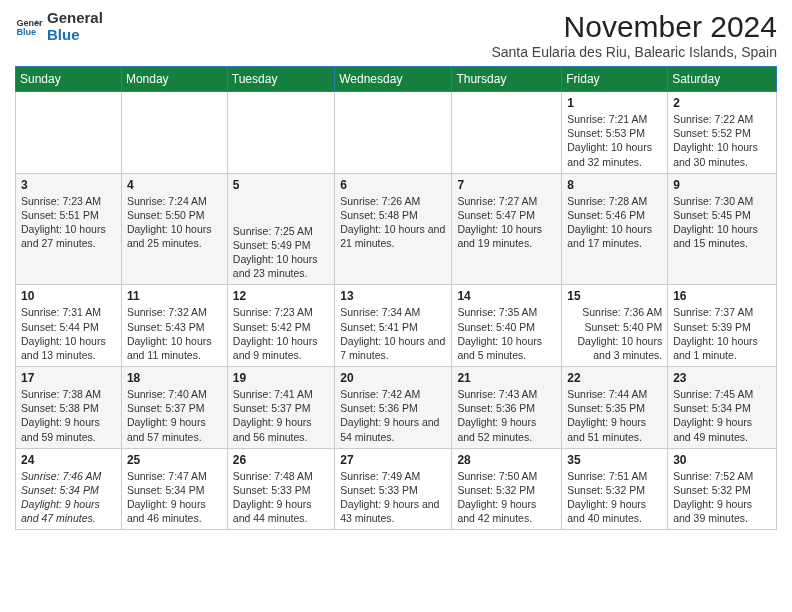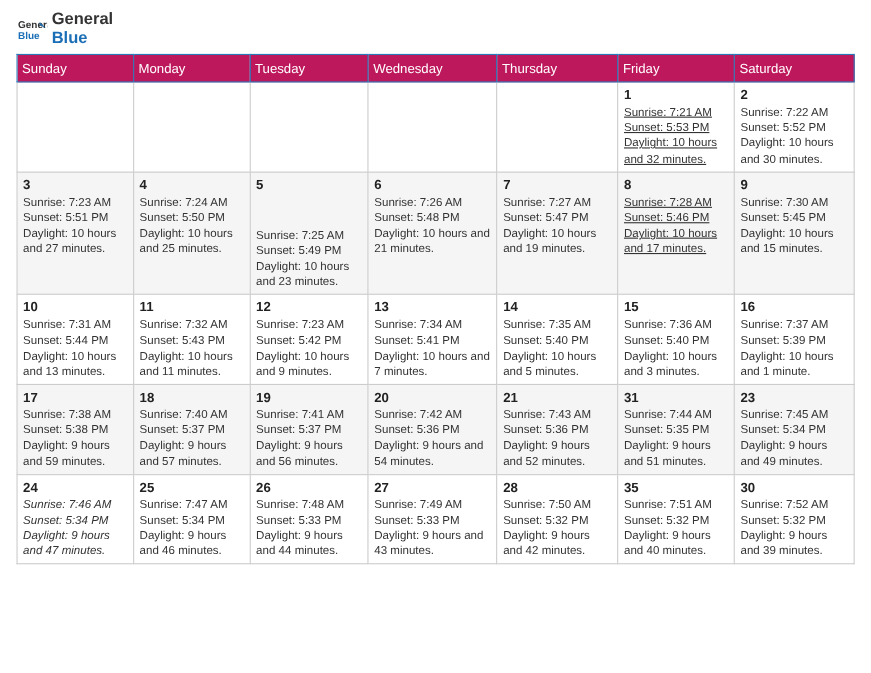--- a/index.html
+++ b/index.html
@@ -36,21 +36,21 @@
     .location {
       font-size: 14px;
       color: #444;
     }
     table {
       width: 100%;
       border-collapse: collapse;
       font-size: 11px;
     }
     thead th {
-      background-color: #be185d;
+      background-color: #15803d;
       color: #fff;
       padding: 5px 4px;
       text-align: left;
       font-size: 12px;
       font-weight: normal;
       border: 1px solid #2a7ab8;
     }
     tbody td {
       border: 1px solid #ccc;
       padding: 4px 5px;
@@ -85,20 +85,24 @@
     <svg class="logo-icon" viewBox="0 0 40 40">
       <text x="2" y="18" font-size="13" font-weight="bold" fill="#333">General</text>
       <text x="2" y="32" font-size="13" font-weight="bold" fill="#1a6eb5">Blue</text>
       <polygon points="30,10 38,18 30,14" fill="#1a6eb5"></polygon>
     </svg>
     <div>
       <div style="font-size:15px;font-weight:bold;color:#333;line-height:1.1;">General</div>
       <div style="font-size:15px;font-weight:bold;color:#1a6eb5;line-height:1.1;">Blue</div>
     </div>
   </div>
+  <div class="title-area">
+    <div class="month-year">November 2024</div>
+    <div class="location">Santa Eularia des Riu, Balearic Islands, Spain</div>
+  </div>
 </div>
 
 <table>
   <thead>
     <tr>
     <th>Sunday</th>
         <th>Monday</th>
         <th>Tuesday</th>
         <th>Wednesday</th>
         <th>Thursday</th>
@@ -108,21 +112,21 @@
   </thead>
   <tbody id="calendar-body">
   <tr>
         <td class="empty-cell"></td>
         <td class="empty-cell"></td>
         <td class="empty-cell"></td>
         <td class="empty-cell"></td>
         <td class="empty-cell"></td>
         <td>
           <span class="day-num">1</span>
-          <div class="cell-text" style="white-space: pre-line; text-decoration: underline;">Sunrise: 7:21 AM
+          <div class="cell-text" style="white-space: pre-line;">Sunrise: 7:21 AM
 Sunset: 5:53 PM
 Daylight: 10 hours and 32 minutes.</div>
         </td>
         <td>
           <span class="day-num">2</span>
           <div class="cell-text" style="white-space: pre-line;">Sunrise: 7:22 AM
 Sunset: 5:52 PM
 Daylight: 10 hours and 30 minutes.</div>
         </td>
       </tr>
@@ -152,21 +156,21 @@
 Daylight: 10 hours and 21 minutes.</div>
         </td>
         <td>
           <span class="day-num">7</span>
           <div class="cell-text" style="white-space: pre-line;">Sunrise: 7:27 AM
 Sunset: 5:47 PM
 Daylight: 10 hours and 19 minutes.</div>
         </td>
         <td>
           <span class="day-num">8</span>
-          <div class="cell-text" style="white-space: pre-line; text-decoration: underline;">Sunrise: 7:28 AM
+          <div class="cell-text" style="white-space: pre-line;">Sunrise: 7:28 AM
 Sunset: 5:46 PM
 Daylight: 10 hours and 17 minutes.</div>
         </td>
         <td>
           <span class="day-num">9</span>
           <div class="cell-text" style="white-space: pre-line;">Sunrise: 7:30 AM
 Sunset: 5:45 PM
 Daylight: 10 hours and 15 minutes.</div>
         </td>
       </tr>
@@ -196,21 +200,21 @@
 Daylight: 10 hours and 7 minutes.</div>
         </td>
         <td>
           <span class="day-num">14</span>
           <div class="cell-text" style="white-space: pre-line;">Sunrise: 7:35 AM
 Sunset: 5:40 PM
 Daylight: 10 hours and 5 minutes.</div>
         </td>
         <td>
           <span class="day-num">15</span>
-          <div class="cell-text" style="white-space: pre-line;">Sunrise: 7:36 AM
+          <div class="cell-text" style="white-space: pre-line; text-align: right;">Sunrise: 7:36 AM
 Sunset: 5:40 PM
 Daylight: 10 hours and 3 minutes.</div>
         </td>
         <td>
           <span class="day-num">16</span>
           <div class="cell-text" style="white-space: pre-line;">Sunrise: 7:37 AM
 Sunset: 5:39 PM
 Daylight: 10 hours and 1 minute.</div>
         </td>
       </tr>
@@ -239,21 +243,21 @@
 Sunset: 5:36 PM
 Daylight: 9 hours and 54 minutes.</div>
         </td>
         <td>
           <span class="day-num">21</span>
           <div class="cell-text" style="white-space: pre-line;">Sunrise: 7:43 AM
 Sunset: 5:36 PM
 Daylight: 9 hours and 52 minutes.</div>
         </td>
         <td>
-          <span class="day-num">31</span>
+          <span class="day-num">22</span>
           <div class="cell-text" style="white-space: pre-line;">Sunrise: 7:44 AM
 Sunset: 5:35 PM
 Daylight: 9 hours and 51 minutes.</div>
         </td>
         <td>
           <span class="day-num">23</span>
           <div class="cell-text" style="white-space: pre-line;">Sunrise: 7:45 AM
 Sunset: 5:34 PM
 Daylight: 9 hours and 49 minutes.</div>
         </td>

